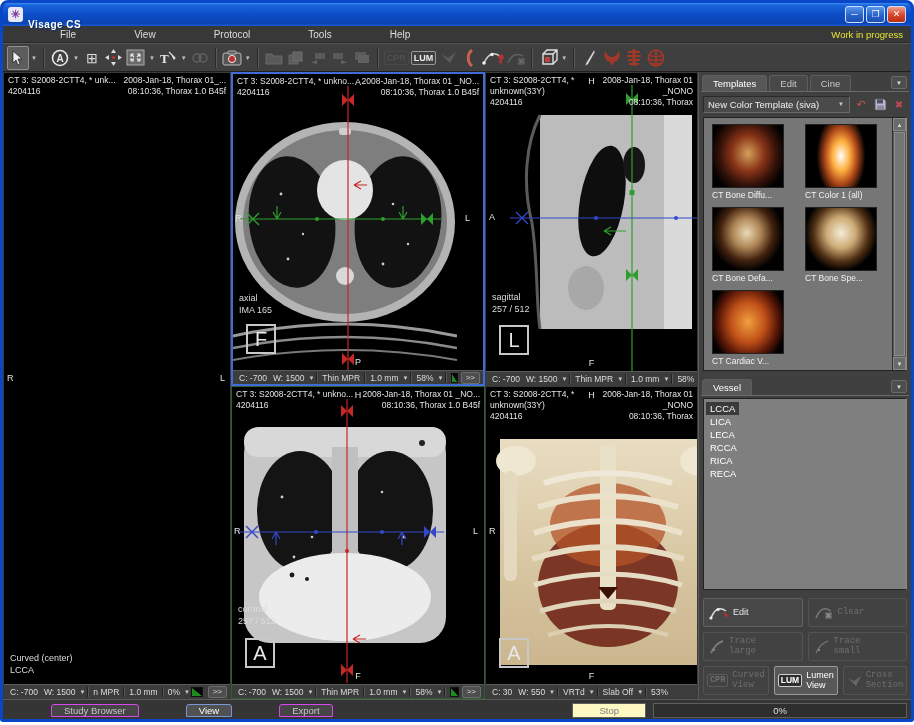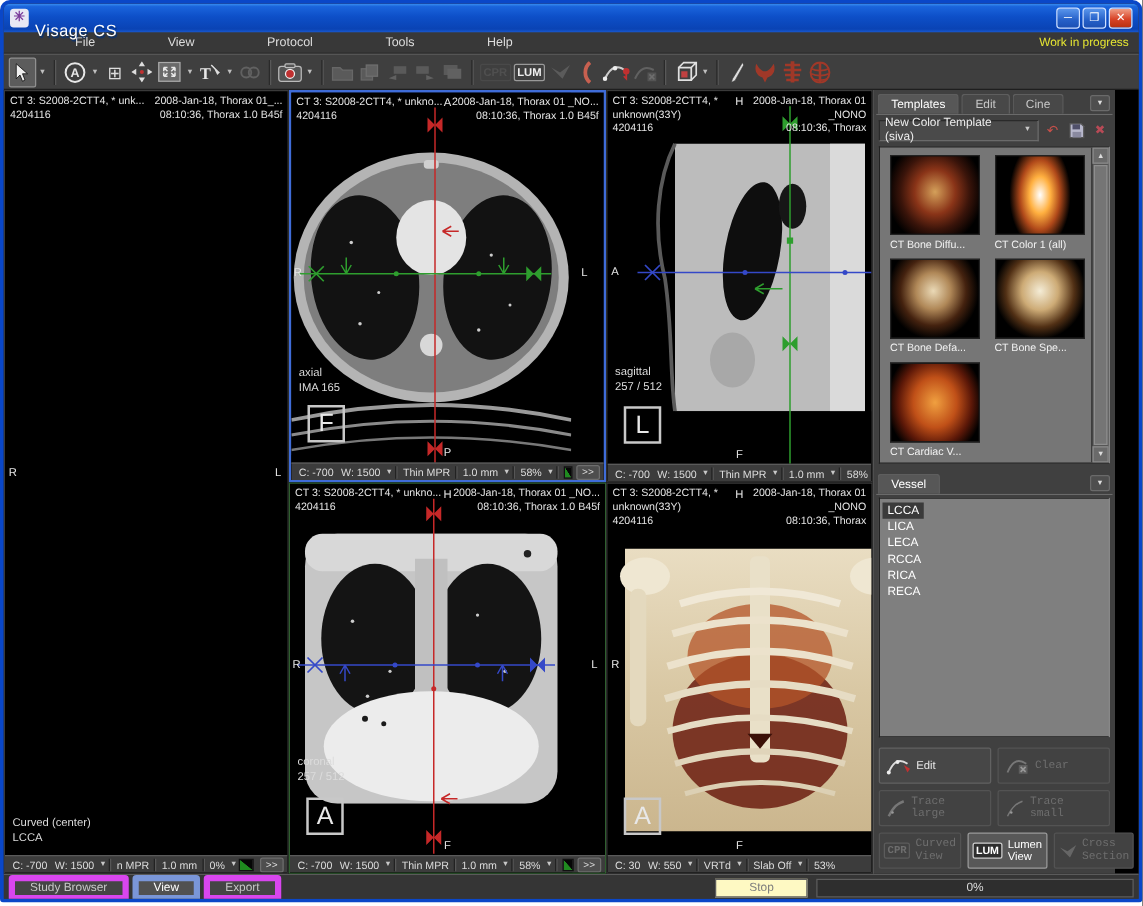--- a/index.html
+++ b/index.html
@@ -2,21 +2,21 @@
 <html><head>
 <meta charset="utf-8">
 <style>
   * { margin:0; padding:0; box-sizing:border-box; }
   body { background:#fff; font-family:"Liberation Sans", sans-serif; }
   .win { position:relative; width:914px; height:722px; border:3px solid #0a47c8; border-radius:8px 8px 3px 3px; overflow:hidden; background:#3c3c3c; }
 
   
   .titlebar { height:23px; background:linear-gradient(180deg,#388ef0 0%,#1a64dc 10%,#0d4fc8 45%,#0a43b4 88%,#1a5ad0 100%); display:flex; align-items:center; padding:0 5px; gap:5px; }
   .app-icon { width:15px; height:15px; background:#e8e8f4; border-radius:3px; color:#7a3b9a; font-size:11px; line-height:14px; text-align:center; font-weight:bold; }
-  .title-text { color:#fff; font-weight:normal; font-size:13px; text-shadow:1px 1px 1px #00307a; letter-spacing:.5px;margin-top:20px; }
+  .title-text { color:#fff; font-weight:bold; font-size:10px; text-shadow:1px 1px 1px #00307a; letter-spacing:.5px;margin-top:20px; }
   .winbtns { margin-left:auto; display:flex; gap:2px; }
   .wbtn { width:19px; height:17px; border-radius:3px; border:1px solid #cfe0ff; color:#fff; font-size:9px; line-height:15px; text-align:center; background:linear-gradient(180deg,#5a96ec,#2660c8 60%,#1c50b4); }
   .wbtn.close { background:linear-gradient(180deg,#f0a088,#d84428 55%,#b83010); }
 
   
   .menubar { height:17px; background:#383838; border-bottom:1px solid #2a2a2a; display:flex; align-items:center; padding:0 6px; }
   .menu-item { color:#ddd; font-size:10px; padding:1px 7px;margin-left:44px; }
   .work-note { margin-left:auto; color:#e6e632; font-size:9.5px; padding-right:2px; }
 
   
@@ -49,21 +49,21 @@
 
   
   .vp-status { position:absolute; left:0; right:0; bottom:0; height:14px; background:#3c3c3c; border-top:1px solid #5a5a5a; display:flex; align-items:center; font-size:8.5px; color:#dcdcdc; padding:0 3px; z-index:6; white-space:nowrap; }
   .seg { padding:0 3px; }
   .sb { width:2px; height:10px; border-left:1px solid #222; border-right:1px solid #565656; margin:0 1px; }
   .dd { font-size:6px; color:#c8c8c8; padding:0 1px; }
   .navico { width:20px; height:10px; border:1px solid #111; background:linear-gradient(to top right,#1f8a1f 48%,#060606 52%); margin:0 3px; }
   .more { margin-left:auto; background:#4e4e4e; border:1px solid #6e6e6e; border-radius:2px; color:#ddd; font-size:8px; line-height:10px; padding:0 4px; }
 
   
-  .panel { width:194px; background:#404040; border-left:1px solid #5a5a5a; display:flex; flex-direction:column; }
+  .panel { width:213px; background:#404040; border-left:1px solid #5a5a5a; display:flex; flex-direction:column; }
   .ptabs { display:flex; align-items:flex-end; padding:3px 3px 0 3px; gap:2px; background:#404040; position:relative; }
   .ptab { background:#484848; border:1px solid #5e5e5e; border-bottom:none; border-radius:3px 3px 0 0; color:#c8c8c8; font-size:9.5px; padding:2px 10px; }
   .ptab.active { background:#575757; color:#fff; }
   .ptab-caret { position:absolute; right:4px; top:4px; width:16px; height:13px; background:#4e4e4e; border:1px solid #6a6a6a; border-radius:2px; color:#ddd; font-size:6px; text-align:center; line-height:12px; }
   .tabline { height:1px; background:#6a6a6a; margin:0 2px; }
   .tmpl-row { display:flex; align-items:center; gap:3px; padding:4px 4px 2px 4px; }
   .tmpl-select { flex:1; background:#4a4a4a; border:1px solid #2a2a2a; border-right-color:#6a6a6a; border-bottom-color:#6a6a6a; color:#eee; font-size:9.5px; padding:2px 4px; display:flex; justify-content:space-between; align-items:center; height:17px; }
   .mini-ic { width:16px; height:15px; display:flex; align-items:center; justify-content:center; font-size:11px; }
   .undo-ic { color:#c8504a; }
   .del-ic { color:#b84a56; font-size:10px; }
@@ -88,21 +88,21 @@
   .brow { display:flex; gap:5px; }
   .pbtn { flex:1; height:29px; background:#474747; border:1px solid #616161; border-radius:2px; display:flex; align-items:center; gap:4px; padding:0 5px; color:#e8e8e8; font-size:9px; line-height:1.1; }
   .pbtn.dis { color:#6e6e6e; background:#424242; border-color:#535353;font-family:Liberation Mono, monospace; }
   .pbtn.act { background:#585858; border:1px solid #9a9a9a; color:#fff; }
   .badge { font-size:8.5px; font-weight:bold; border:1px solid #888; border-radius:2px; padding:1px 2px; }
   .pbtn.dis .badge { border-color:#5c5c5c; }
   .badge.lit { background:#2e2e2e; border-color:#cfcfcf; color:#fff; }
 
   
   .bottombar { height:22px; background:#353535; border-top:1px solid #5a5a5a; display:flex; align-items:center; padding:2px 4px 3px 4px; gap:3px; }
-  .btab { background:#454545; border:5px solid #d946ef; border-radius:3px 3px 0 0; color:#c8c8c8; font-size:9.5px; padding:0 12px; }
+  .btab { background:#454545; border:1px solid #d946ef; border-radius:3px 3px 0 0; color:#c8c8c8; font-size:9.5px; padding:0 12px;margin-left:44px; }
   .btab.active { background:#515151; border-color:#7a96d8; color:#fff; }
   .stop-btn { margin-left:auto; background:#fef9c3; border:1px solid #5e5e5e; color:#7c7c7c; font-size:9.5px; padding:1px 26px; }
   .pbar { width:254px; height:15px; margin-left:4px; background:#2e2e2e; border:1px solid #5e5e5e; color:#ddd; font-size:9.5px; display:flex; align-items:center; justify-content:center; }
 </style>
 </head>
 <body>
 
 <div class="win">
 
   <div class="titlebar">

